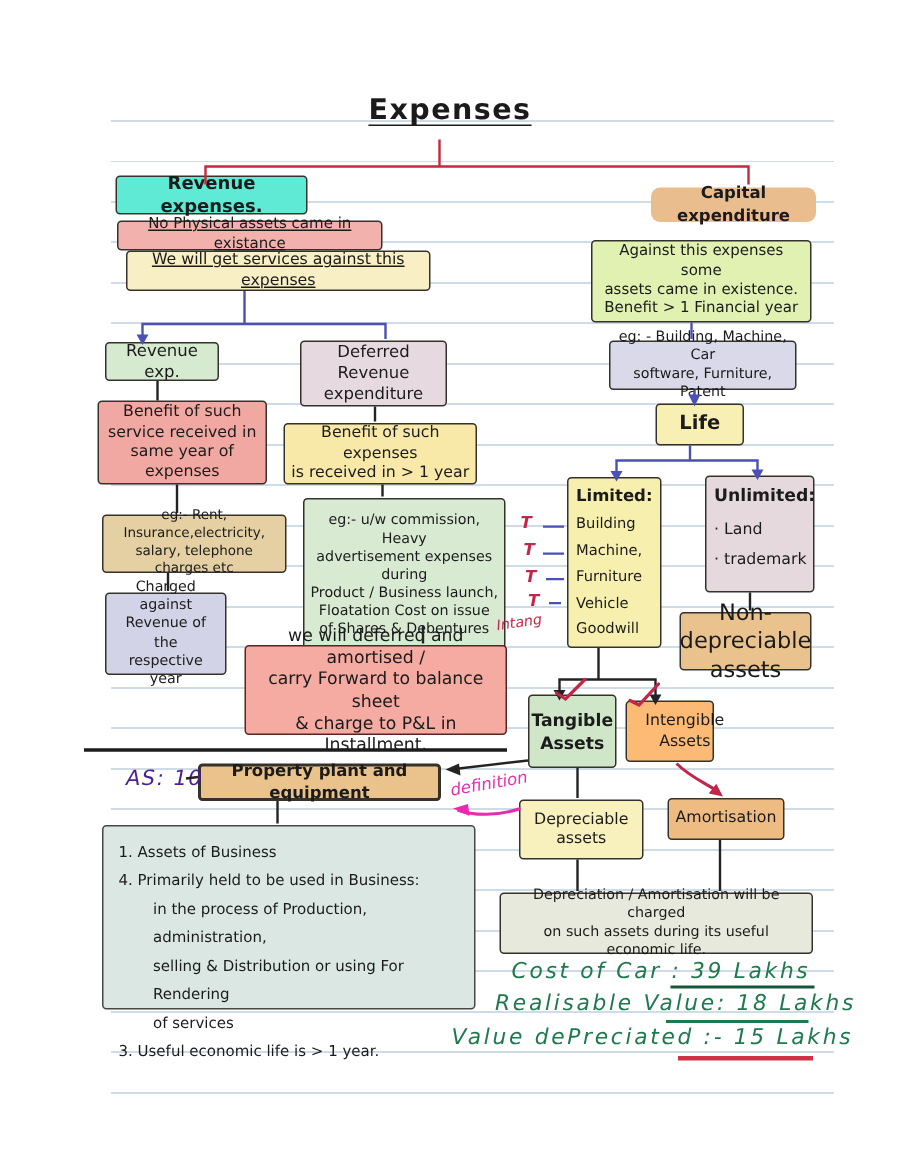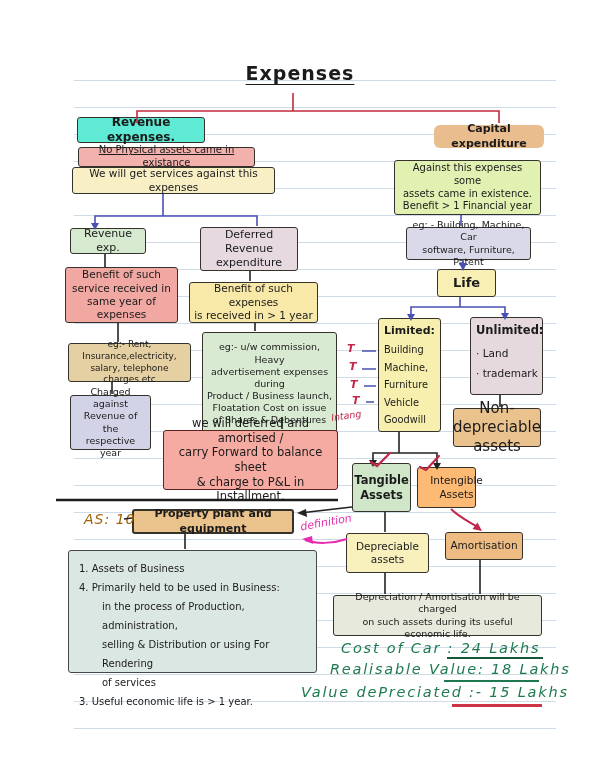--- a/index.html
+++ b/index.html
@@ -12,21 +12,21 @@
   .bx{position:absolute;border:1.8px solid #35322c;border-radius:3px;box-sizing:border-box;
       display:flex;align-items:center;justify-content:center;text-align:center;
       padding:2px 4px;font-size:10.5px;line-height:1.28;}
   .prel{white-space:pre-line;}
   .list{display:block;text-align:left;}
   svg.ov{position:absolute;left:0;top:0;pointer-events:none;}
   .hand{position:absolute;font-style:italic;}
 
   #b-revenue-expenses{left:77px;top:117px;width:128px;height:26px;background:#5eead4;font-weight:bold;font-size:12px;}
   #b-no-physical{left:78px;top:147px;width:177px;height:20px;background:#f2b1ac;font-size:10px;text-decoration:underline;}
-  #b-services-against{left:72px;top:167px;width:203px;height:27px;background:#f8efc5;}
+  #b-services-against{left:84px;top:167px;width:203px;height:27px;background:#f8efc5;text-decoration:underline;}
   #b-revenue-exp{left:70px;top:228px;width:76px;height:26px;background:#d6ead0;font-size:11px;}
   #b-deferred-revenue{left:200px;top:227px;width:98px;height:44px;background:#e7d9e0;font-size:11px;}
   #b-benefit-same-year{left:65px;top:267px;width:113px;height:56px;background:#f2a8a2;}
   #b-benefit-gt1{left:189px;top:282px;width:129px;height:41px;background:#f8e9a9;}
   #b-eg-rent{left:68px;top:343px;width:123px;height:39px;background:#e4d0a2;font-size:9px;}
   #b-eg-uw{left:202px;top:332px;width:135px;height:104px;background:#d9ead3;font-size:9.5px;}
   #b-charged-against{left:70px;top:395px;width:81px;height:55px;background:#d2d3e6;font-size:9.5px;}
   #b-deferred-amortised{left:163px;top:430px;width:175px;height:60px;background:#f5aaa2;font-size:11.5px;border-color:#5a2420;}
   #b-capital-expenditure{left:434px;top:125px;width:110px;height:23px;background:#e9bd8d;border:none;border-radius:6px;font-weight:bold;font-size:11px;}
   #b-against-expenses{left:394px;top:160px;width:147px;height:55px;background:#e1f1b2;font-size:10px;}
@@ -44,21 +44,21 @@
   #b-intangible{left:417px;top:467px;width:59px;height:41px;background:#fdba74;font-size:10.5px;padding-left:24px;}
   #b-depreciable{left:346px;top:533px;width:83px;height:40px;background:#f9f1bd;}
   #b-amortisation{left:445px;top:532px;width:78px;height:28px;background:#eebc83;}
   #b-depreciation-note{left:333px;top:595px;width:209px;height:41px;background:#e7e9dc;font-size:9.5px;}
   #b-ppe{left:132px;top:509px;width:162px;height:25px;background:#eac28b;font-weight:bold;font-size:11px;border-width:2px;}
   #b-definition-list{left:68px;top:550px;width:249px;height:123px;background:#dbe7e3;border-color:#474747;padding:8px 6px 4px 10px;font-size:10px;}
   #b-definition-list .ln{line-height:19px;}
   #b-definition-list .indent{padding-left:23px;}
 
   .t-mark{color:#c2274a;font-style:italic;font-weight:bold;font-size:11px;position:absolute;}
-  #hw-as10{left:84px;top:511px;color:#a16207;font-size:14px;letter-spacing:1px;}
+  #hw-as10{left:84px;top:511px;color:#4c1d95;font-size:14px;letter-spacing:1px;}
   #hw-definition{left:300px;top:516px;color:#e82cb0;font-size:11px;transform:rotate(-10deg);}
   #hw-intang{left:331px;top:410px;color:#c2274a;font-size:9.5px;transform:rotate(-8deg);}
   .green-hw{color:#1e7a4e;font-size:14.5px;letter-spacing:1.8px;}
   #hw-cost{left:341px;top:640px;}
   #hw-realisable{left:330px;top:661px;}
   #hw-depreciated{left:301px;top:684px;}
   .ul{position:absolute;height:2px;}
 </style>
 </head>
 <body>
@@ -139,21 +139,21 @@
   </div>
 
   <div class="hand" id="hw-as10">AS: 10</div>
   <div class="hand" id="hw-definition">definition</div>
   <div class="hand t-mark" style="left:347px;top:342px;">T</div>
   <div class="hand t-mark" style="left:349px;top:360px;">T</div>
   <div class="hand t-mark" style="left:350px;top:378px;">T</div>
   <div class="hand t-mark" style="left:352px;top:394px;">T</div>
   <div class="hand" id="hw-intang">Intang</div>
 
-  <div class="hand green-hw" id="hw-cost">Cost of Car : 24 Lakhs</div>
+  <div class="hand green-hw" id="hw-cost">Cost of Car : 39 Lakhs</div>
   <div class="hand green-hw" id="hw-realisable">Realisable Value: 18 Lakhs</div>
   <div class="hand green-hw" id="hw-depreciated">Value dePreciated :- 15 Lakhs</div>
 
   <div class="ul" style="left:447px;top:657px;width:96px;background:#16563b;"></div>
   <div class="ul" style="left:444px;top:680px;width:95px;background:#1e7a4e;"></div>
   <div class="ul" style="left:452px;top:704px;width:90px;background:#cc3344;height:2.5px;"></div>
 
   <svg class="ov" width="612" height="766" viewBox="0 0 612 766">
 
     <path d="M293,93 V111 M137,123 V111 H499 V123" stroke="#c32a3d" stroke-width="1.6" fill="none"></path>

